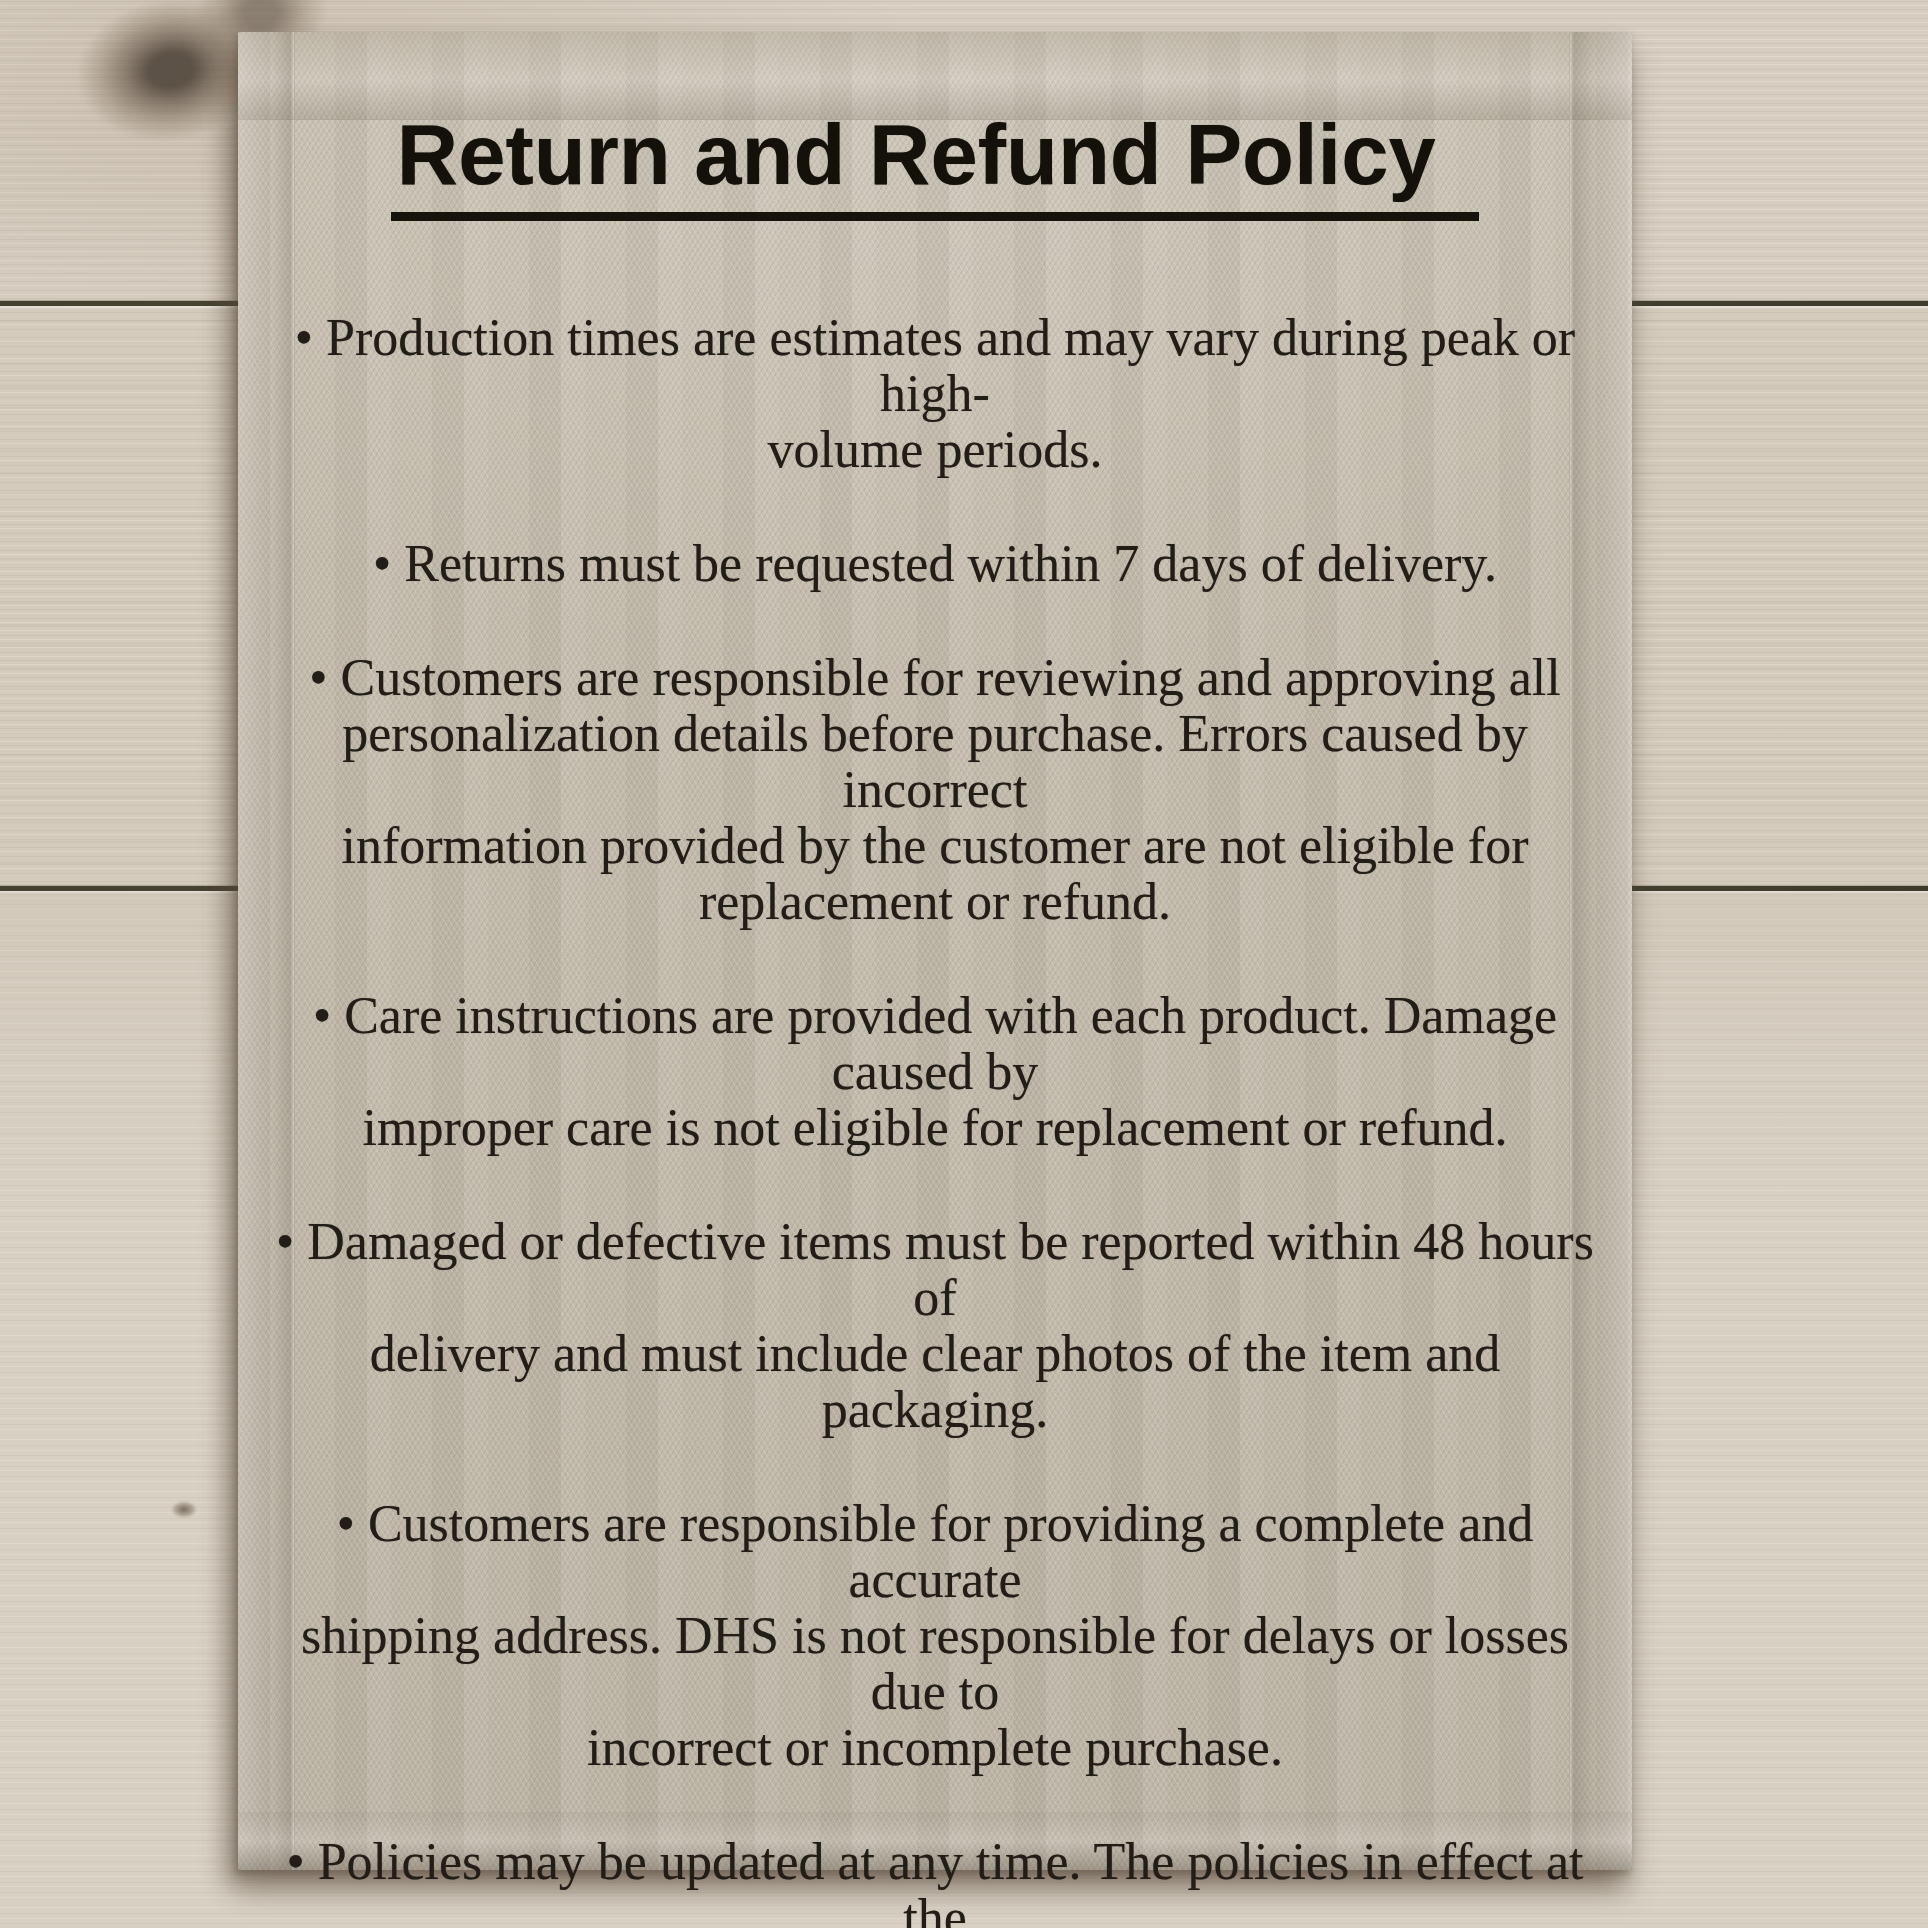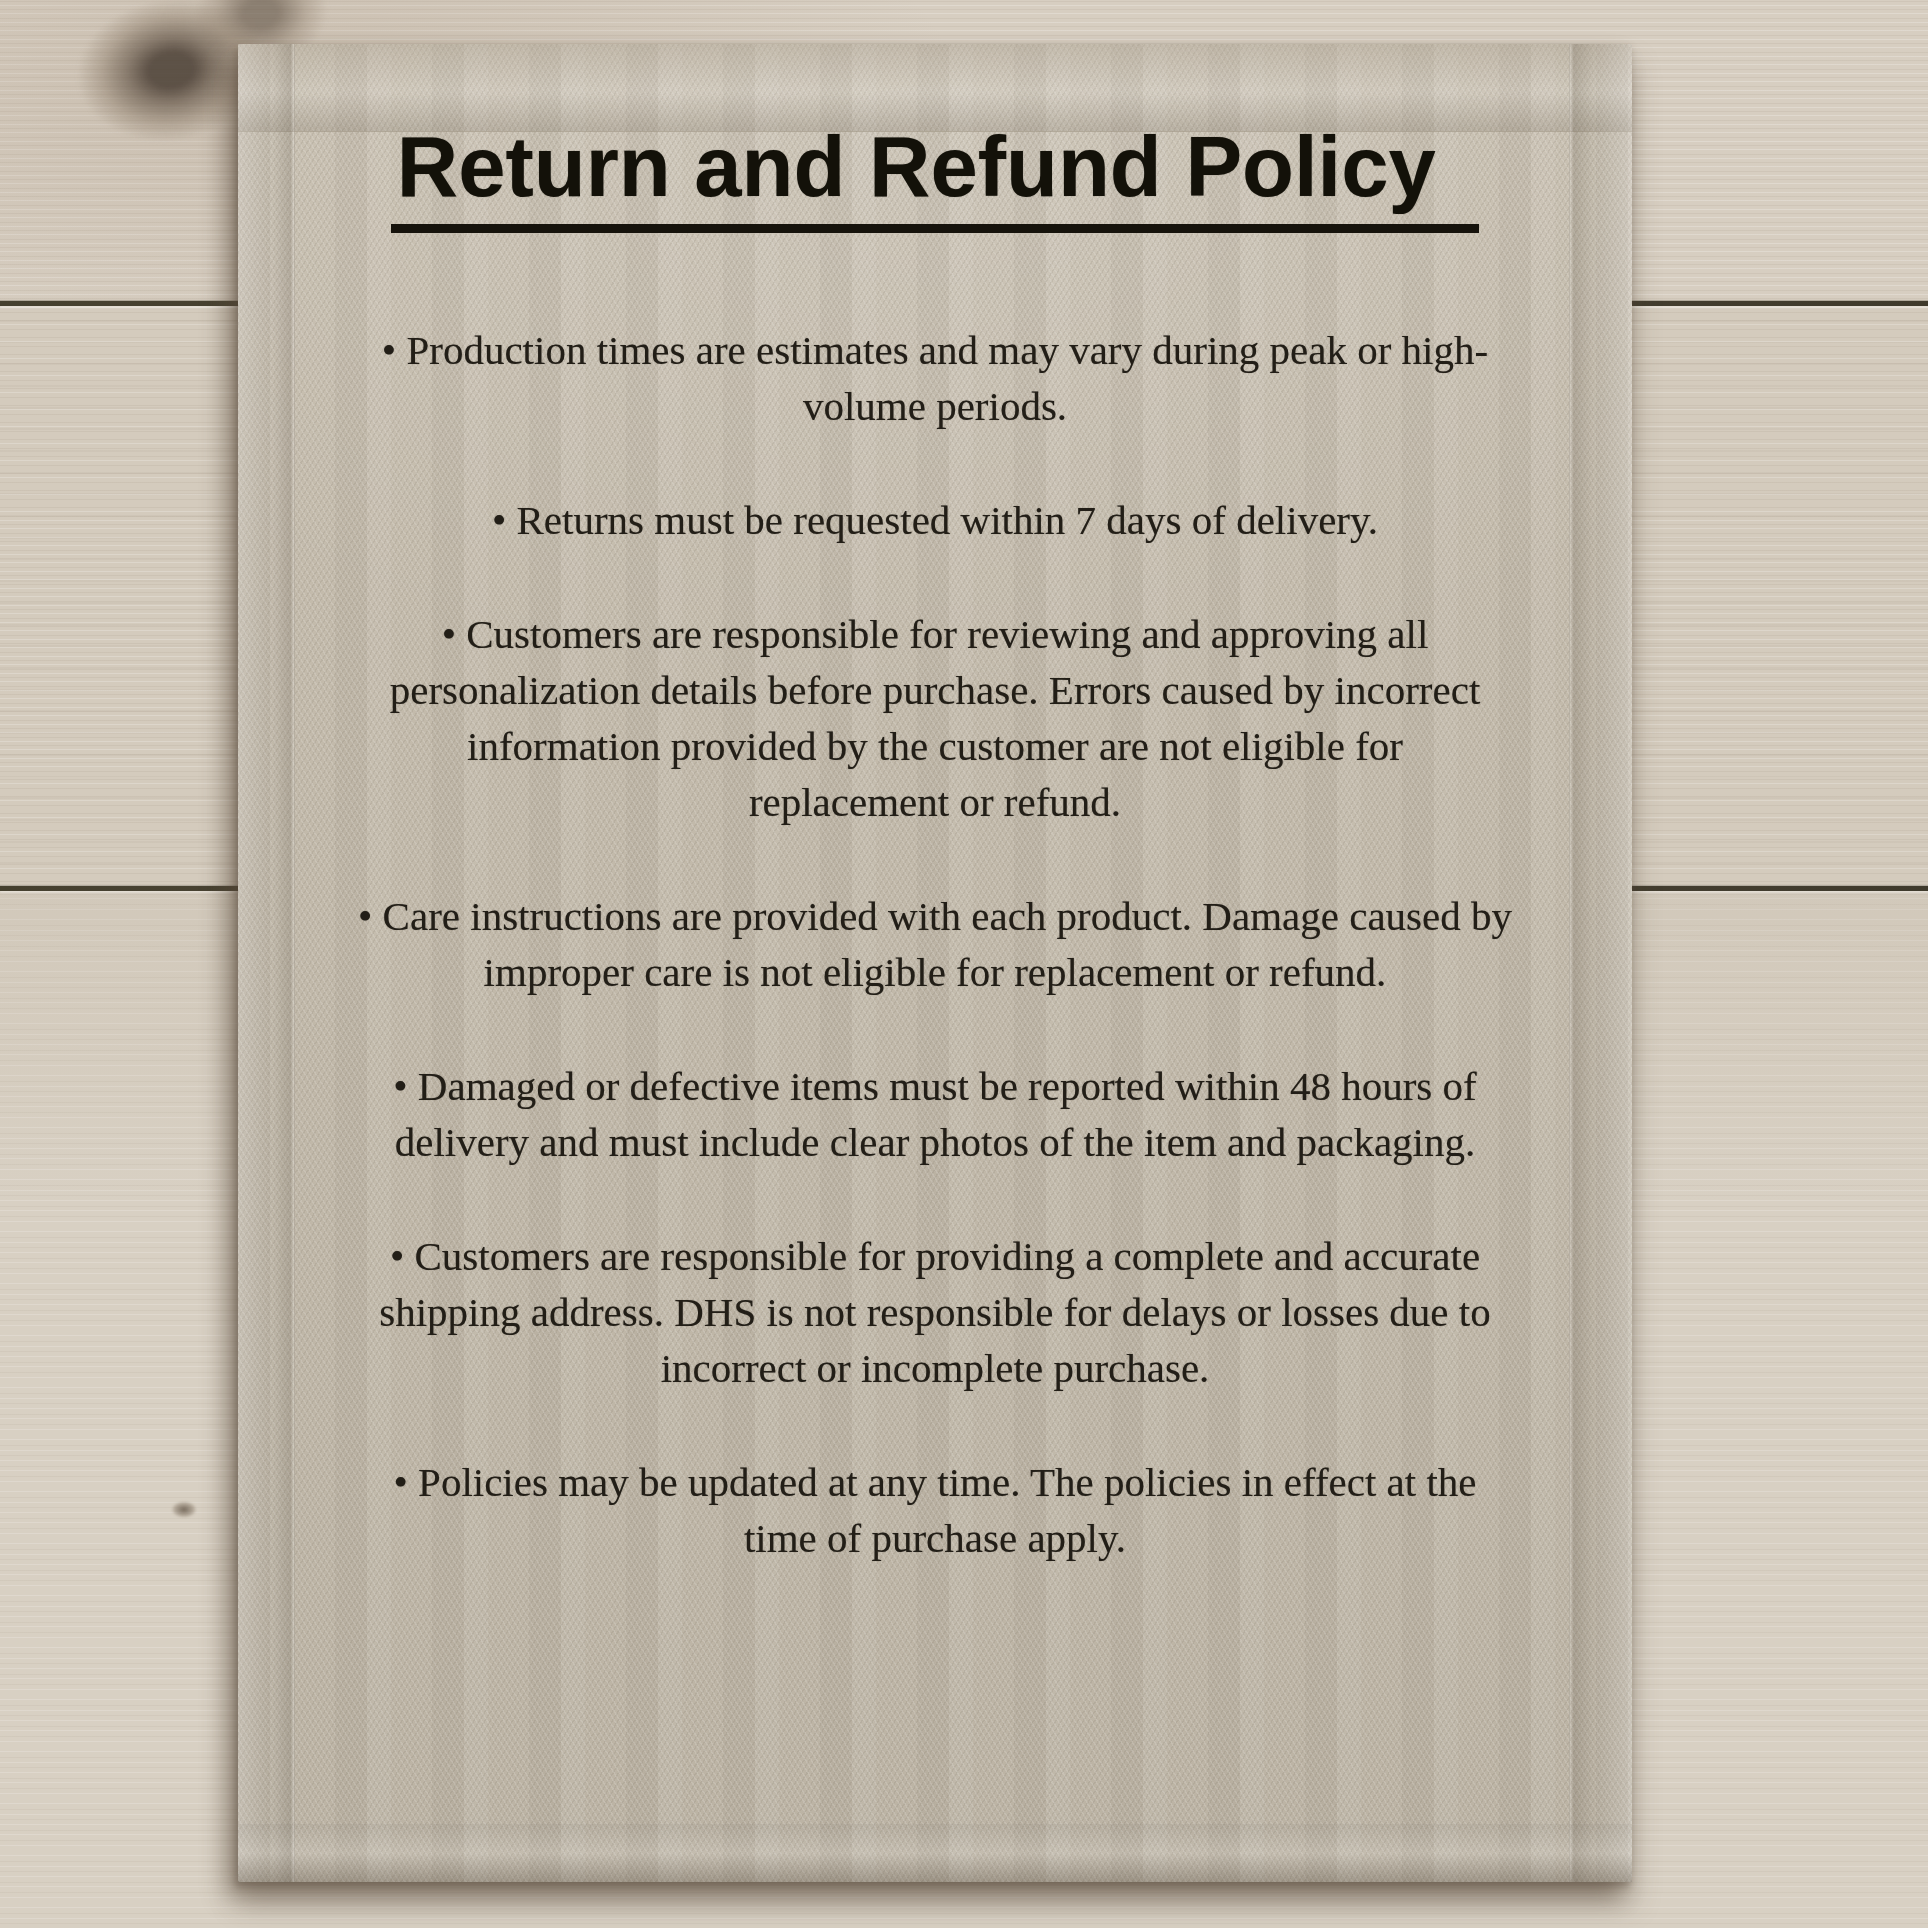--- a/index.html
+++ b/index.html
@@ -72,21 +72,21 @@
     height: 21px;
     border-radius: 50%;
     background: radial-gradient(50% 50% at 50% 50%, rgba(86,72,58,.75), rgba(120,104,86,.35) 60%, rgba(120,104,86,0) 80%);
     filter: blur(0.9px);
   }
 
   
   .cloth {
     position: absolute;
     left: 238px;
-    top: 44px;
+    top: 32px;
     width: 1394px;
     height: 1838px;
     border-radius: 2.8px;
     background-color: #ccc4b5;
     background-image:
       repeating-linear-gradient(58deg,  rgba(255,255,255,.13) 0 1.4px, rgba(255,255,255,0) 1.4px 4.7px),
       repeating-linear-gradient(-58deg, rgba(101,92,78,.11)  0 1.4px, rgba(101,92,78,0)  1.4px 4.7px),
       repeating-linear-gradient(90deg,  rgba(86,76,62,.05) 0 32px, rgba(255,255,255,.05) 32px 56px, rgba(86,76,62,0) 56px 97px),
       radial-gradient(120% 50% at 50% 6%, rgba(255,255,255,.12), rgba(255,255,255,0) 60%),
       linear-gradient(180deg, rgba(126,112,94,.07), rgba(96,85,70,.15));
@@ -137,21 +137,21 @@
     line-height: 1;
     letter-spacing: 0px;
     color: #131109;
     padding: 0 43px 15px 5.6px;
     border-bottom: 9.4px solid #16130c;
     text-shadow: 0 0 0.9px rgba(20,17,10,.5);
   }
   .policy-paragraph {
     margin: 0 auto 58px auto;
     max-width: 1347px;
-    font-size: 41px;
+    font-size: 52px;
     line-height: 56px;
     color: #221e17;
     white-space: pre-line;
     text-shadow: 0 0 0.9px rgba(30,26,20,.45);
   }
 </style>
 </head>
 <body>
 
 <div class="wood">

